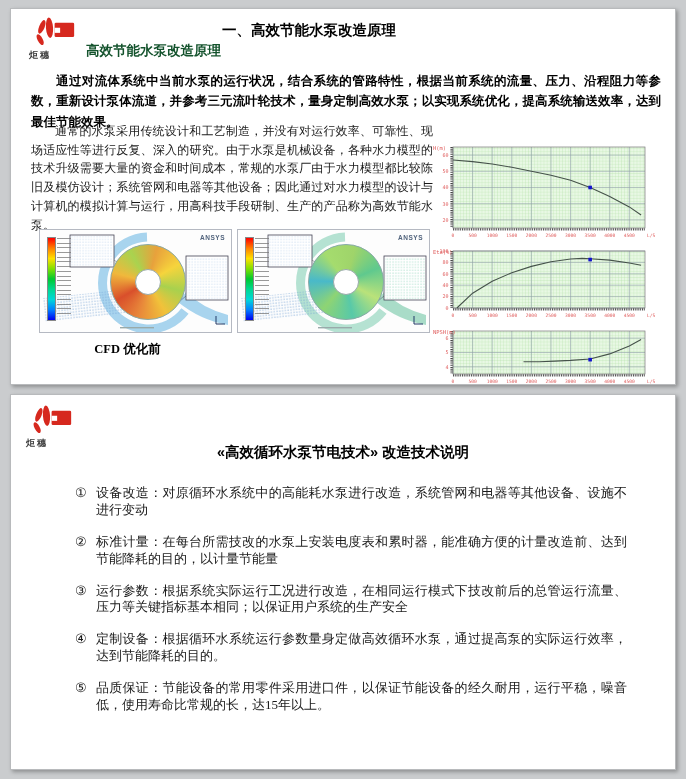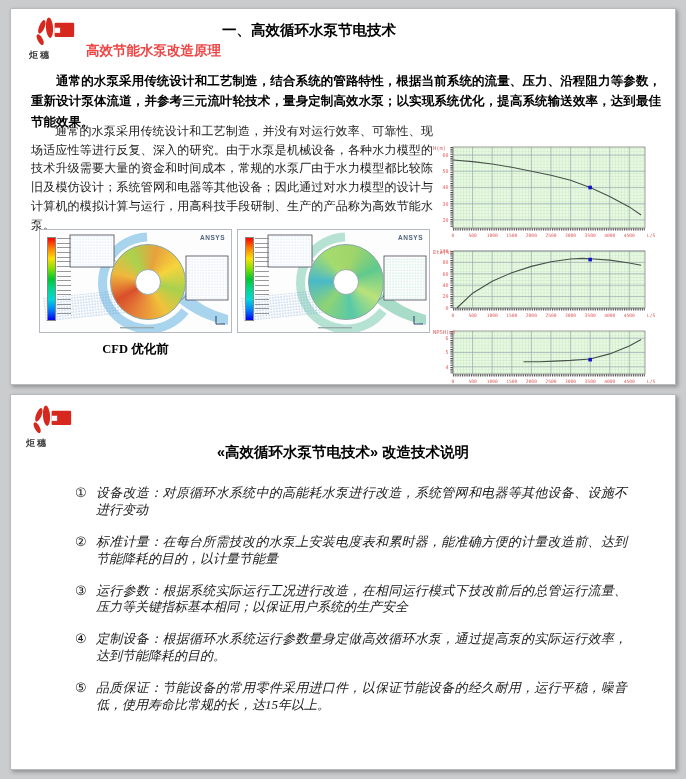--- a/index.html
+++ b/index.html
@@ -24,21 +24,21 @@
   .logo svg{display:block;margin:0 auto;}
   .logo-text{font-size:9px;font-weight:bold;color:#3a3a3a;letter-spacing:2px;
     font-family:"Liberation Sans",sans-serif;margin-top:0px;}
 
   
   .p1-title{position:absolute;top:12px;left:0;width:596px;text-align:center;
     font-family:"Liberation Sans","DejaVu Sans",sans-serif;
     font-size:14.5px;font-weight:bold;color:#000;}
   .p1-subtitle{position:absolute;top:33px;left:75px;
     font-family:"Liberation Sans","DejaVu Sans",sans-serif;
-    font-size:13.5px;font-weight:bold;color:#ef4444;}
+    font-size:13.5px;font-weight:bold;color:#14532d;}
   .p1-intro{position:absolute;top:62px;left:20px;width:630px;
     font-size:12.5px;font-weight:bold;line-height:1.62;
     text-align:justify;text-indent:2em;color:#000;}
   .p1-body{position:absolute;top:113px;left:20px;width:402px;
     font-size:12px;line-height:1.56;text-align:justify;text-indent:2em;color:#1a1a1a;}
   .figs{position:absolute;top:220px;left:28px;width:398px;display:flex;gap:5px;}
   .fig{position:relative;width:193px;height:104px;background:#fdfdfd;
     border:1px solid #b5b9c2;box-sizing:border-box;overflow:hidden;}
   .fig .colorbar{position:absolute;left:7px;top:7px;width:7px;height:82px;
     border:1px solid #888;
@@ -52,57 +52,57 @@
   .fig svg.volute{position:absolute;left:0;top:0;}
   .impeller{position:absolute;left:70px;top:14px;width:74px;height:74px;border-radius:50%;
     background-color:#f0b83c;border:1px solid #8aa;}
   .fig.post .impeller{background-color:#8ed474;}
   .fig.pre .impeller{
     background-image:conic-gradient(from 15deg,#e8a13c,#f6d43c,#a8d14e,#f1c23a,#e8883a,#d94f2b,#f0b83c,#a9d34f,#e8a13c);}
   .fig.post .impeller{
     background-image:conic-gradient(from 15deg,#9fd46a,#5fc98e,#bae27a,#58c9a8,#8ed474,#49b9c9,#a5dc6e,#9fd46a);}
   .hub{position:absolute;left:24px;top:24px;width:24px;height:24px;border-radius:50%;
     background:#fff;border:1px solid #9aa;}
-  .captions{position:absolute;top:332px;left:28px;width:398px;display:flex;gap:5px;flex-direction:column;}
+  .captions{position:absolute;top:332px;left:20px;width:398px;display:flex;gap:5px;flex-direction:column;}
   .caption{width:193px;text-align:center;font-size:12.5px;font-weight:bold;color:#000;}
   .p1-footnote{position:absolute;top:353px;left:15px;width:420px;
     font-size:11.5px;color:#1a1a1a;}
   .charts{position:absolute;top:130px;left:421px;width:232px;}
   .chart{display:block;}
 
   
   .p2-title{position:absolute;top:48px;left:0;width:100%;text-align:center;
     font-family:"Liberation Sans","DejaVu Sans",sans-serif;
     font-size:14.5px;font-weight:bold;color:#000;}
   .p2-items{position:absolute;top:90px;left:64px;width:552px;}
   .p2-item{display:flex;margin-bottom:15px;font-size:13px;line-height:1.3;color:#1a1a1a;}
   .p2-item .num{width:21px;flex:0 0 21px;}
-  .p2-item .txt{flex:1;text-align:justify;font-style:italic;}
+  .p2-item .txt{flex:1;text-align:justify;}
 </style>
 </head>
 <body>
 
 <div class="page" id="page1">
 
   <div class="logo" style="left:18px;top:6px;">
     <svg width="52" height="34" viewBox="0 0 60 40">
       <g fill="#d6281e">
         <ellipse cx="11" cy="14" rx="3.2" ry="8.5" transform="rotate(22 11 14)"></ellipse>
         <ellipse cx="20" cy="15" rx="4.2" ry="12" transform="rotate(-4 20 15)"></ellipse>
         <ellipse cx="9" cy="29" rx="3" ry="7" transform="rotate(-28 9 29)"></ellipse>
         <rect x="26" y="9" width="23" height="17" rx="1.5"></rect>
       </g>
       <rect x="26" y="15" width="6.5" height="6" fill="#ffffff"></rect>
     </svg>
     <div class="logo-text">炬穗</div>
   </div>
 
-  <div class="p1-title">一、高效循环水泵节电技术</div>
+  <div class="p1-title">一、高效节能水泵改造原理</div>
   <div class="p1-subtitle">高效节能水泵改造原理</div>
-  <div class="p1-intro">通常的水泵采用传统设计和工艺制造，结合系统的管路特性，根据当前系统的流量、压力、沿程阻力等参数，重新设计泵体流道，并参考三元流叶轮技术，量身定制高效水泵；以实现系统优化，提高系统输送效率，达到最佳节能效果。</div>
+  <div class="p1-intro">通过对流体系统中当前水泵的运行状况，结合系统的管路特性，根据当前系统的流量、压力、沿程阻力等参数，重新设计泵体流道，并参考三元流叶轮技术，量身定制高效水泵；以实现系统优化，提高系统输送效率，达到最佳节能效果。</div>
   <div class="p1-body">通常的水泵采用传统设计和工艺制造，并没有对运行效率、可靠性、现场适应性等进行反复、深入的研究。由于水泵是机械设备，各种水力模型的技术升级需要大量的资金和时间成本，常规的水泵厂由于水力模型都比较陈旧及模仿设计；系统管网和电器等其他设备；因此通过对水力模型的设计与计算机的模拟计算与运行，用高科技手段研制、生产的产品称为高效节能水泵。</div>
 
   <div class="figs">
 
     <div class="fig pre">
       <svg class="volute" width="191" height="102" viewBox="0 0 191 102">
         <defs>
           <pattern id="dotsA" width="2.8" height="2.8" patternUnits="userSpaceOnUse">
             <circle cx="1" cy="1" r="0.6" fill="#6f9fd4"></circle>
           </pattern>

